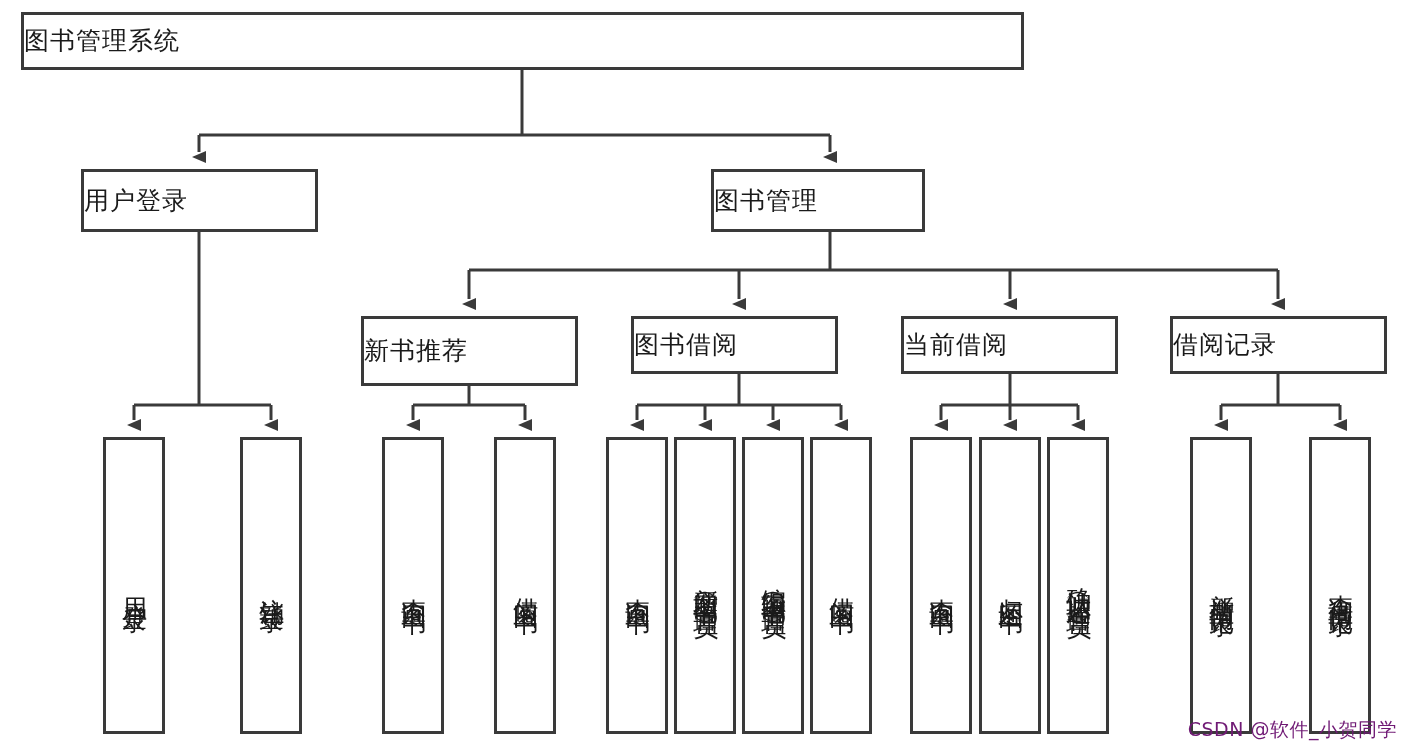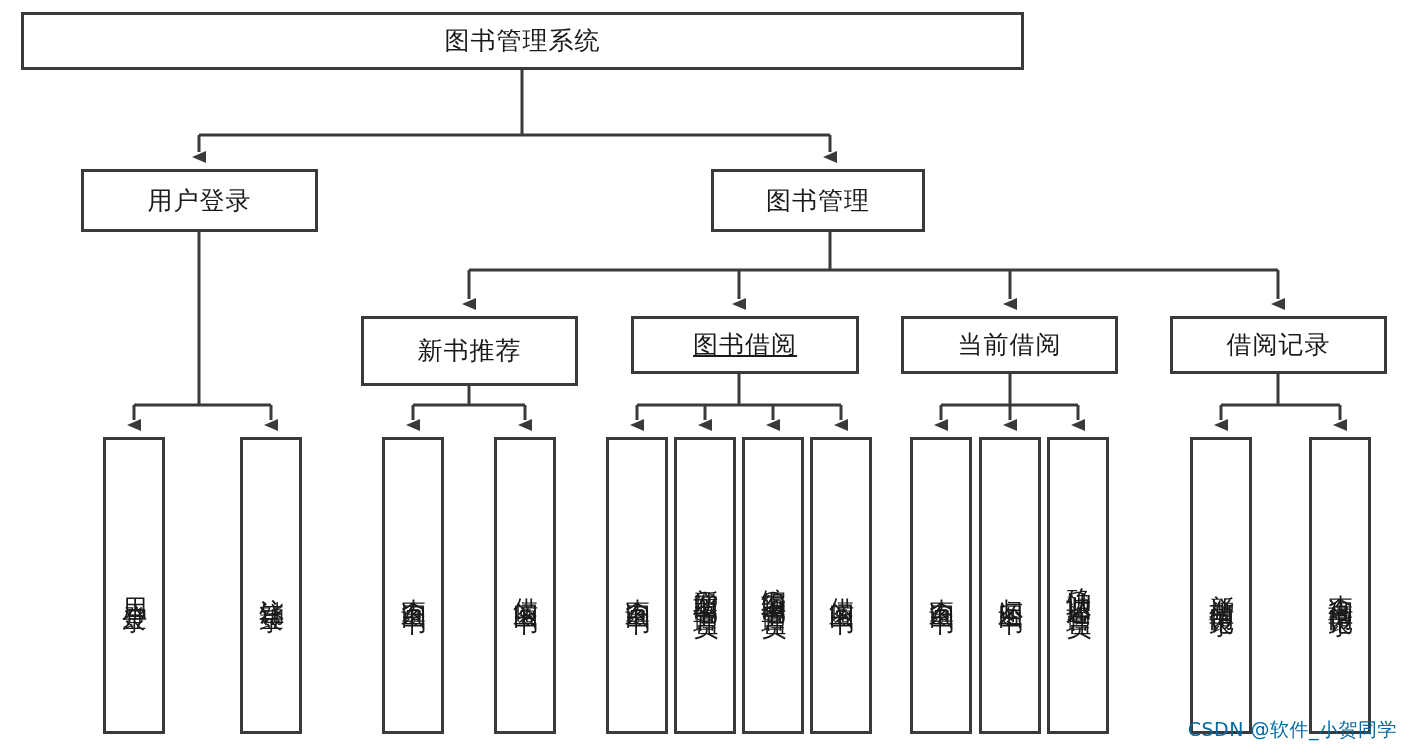--- a/index.html
+++ b/index.html
@@ -25,21 +25,20 @@
     height: 747px;
     pointer-events: none;
   }
   .node {
     position: absolute;
     box-sizing: border-box;
     background: #ffffff;
     border: 3px solid #3a3a3a;
     display: flex;
     align-items: center;
-    justify-content: center;
     color: #1a1a1a;
   }
   .node.root      { border-width: 3px; }
   .node .label-h {
     font-size: 25px;
     line-height: 1.1;
     letter-spacing: 1px;
     white-space: nowrap;
   }
   .node.leaf {
@@ -54,21 +53,21 @@
     letter-spacing: 4px;
     line-height: 1.05;
     white-space: nowrap;
     display: block;
   }
   .watermark {
     position: absolute;
     right: 8px;
     bottom: 4px;
     font-size: 19px;
-    color: #0369a1;
+    color: #701a75;
     letter-spacing: 0.5px;
     white-space: nowrap;
   }
 </style>
 </head>
 <body>
 
 <div id="canvas">
 
   <svg class="wires" viewBox="0 0 1405 747" xmlns="http://www.w3.org/2000/svg">
@@ -128,21 +127,21 @@
   <div class="node" style="left:81px; top:169px; width:237px; height:63px;">
     <span class="label-h">用户登录</span>
   </div>
   <div class="node" style="left:711px; top:169px; width:214px; height:63px;">
     <span class="label-h">图书管理</span>
   </div>
 
   <div class="node" style="left:361px; top:316px; width:217px; height:70px;">
     <span class="label-h">新书推荐</span>
   </div>
-  <div class="node" style="left:631px; top:316px; width:228px; height:58px;text-decoration:underline;">
+  <div class="node" style="left:631px; top:316px; width:207px; height:58px;">
     <span class="label-h">图书借阅</span>
   </div>
   <div class="node" style="left:1170px; top:316px; width:217px; height:58px;">
     <span class="label-h">借阅记录</span>
   </div>
   <div class="node" style="left:901px; top:316px; width:217px; height:58px;">
     <span class="label-h">当前借阅</span>
   </div>
 
   <div class="node leaf" style="left:103px; top:437px; width:62px; height:297px;">

